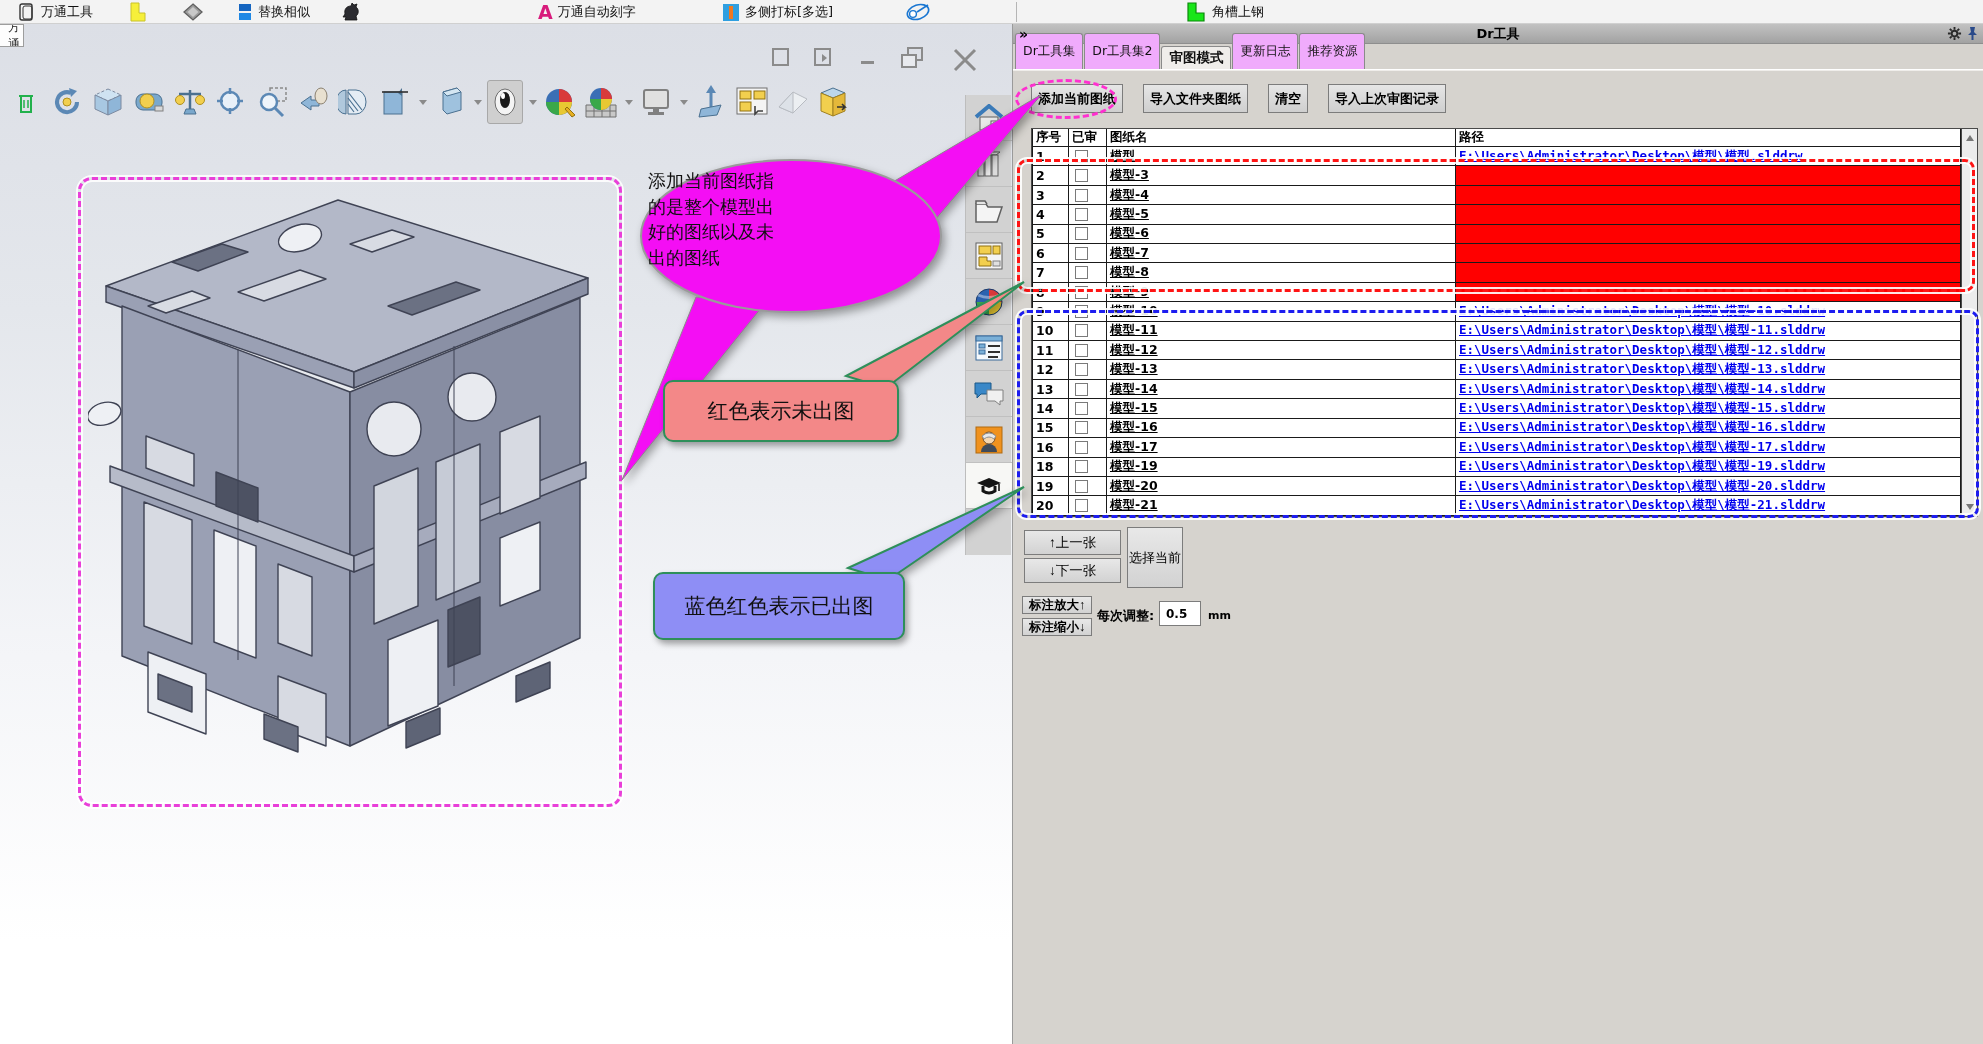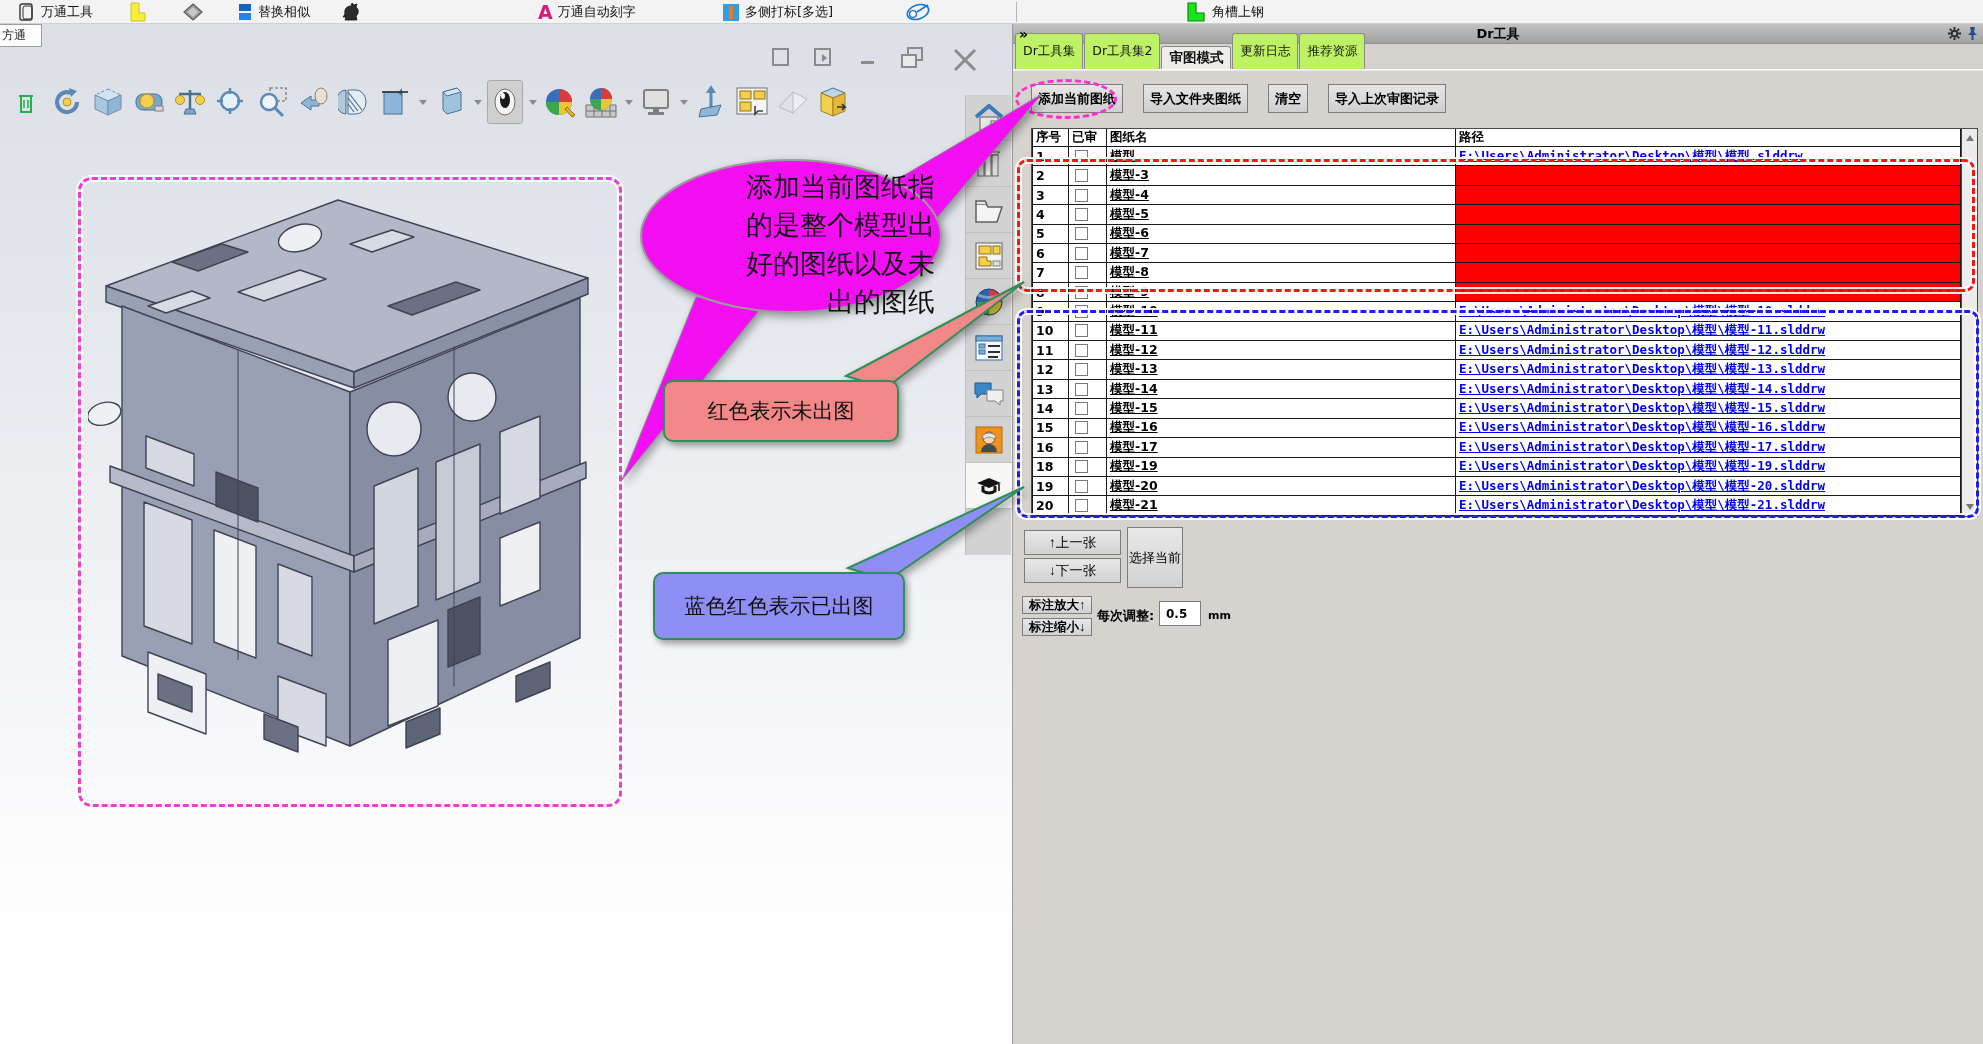--- a/index.html
+++ b/index.html
@@ -12,23 +12,23 @@
     background:#f3f3f3; border-bottom:1px solid #d0d0d0; z-index:5; }
   .tb-item { position:absolute; top:0; height:24px; display:flex; align-items:center; gap:5px;
     font-size:13px; color:#111; }
   .tb-label { white-space:nowrap; }
   .tb-divider { position:absolute; top:2px; width:1px; height:20px; background:#b5b5b5; }
   .glyphA { font-weight:bold; font-size:19px; color:#d81b7c; line-height:20px; }
 
   
   .graphics { position:absolute; left:0; top:24px; width:1012px; height:1020px;
     background:linear-gradient(180deg,#dcdfe6 0%,#e4e7ec 28%,#f4f5f8 62%,#ffffff 90%); }
-  .doc-tab { position:absolute; left:0; top:0; width:42px; height:23px; background:#fdfdfd;
+  .doc-tab { position:absolute; left:0; top:0; width:24px; height:23px; background:#fdfdfd;
     border:1px solid #9d9d9d; border-left:none; font-size:12px; color:#222;
-    display:flex; align-items:center; justify-content:flex-start; padding-left:2px; overflow:hidden; }
+    display:flex; align-items:center; justify-content:flex-start; padding-left:8px; overflow:hidden; }
   .win-controls { position:absolute; left:770px; top:14px; width:235px; height:50px; }
   .wc { position:absolute; top:8px; }
 
   
   .headsup { position:absolute; left:8px; top:48px; height:60px; display:flex; align-items:center; gap:5px; }
   .hu-btn { width:36px; height:44px; display:flex; align-items:center; justify-content:center; border-radius:3px; }
   .hu-btn.pressed { background:#cfcfcf; border:1px solid #a8a8a8; }
   .hu-caret { width:0; height:0; border-left:4px solid transparent; border-right:4px solid transparent;
     border-top:5px solid #8a8a8a; margin-left:1px; }
 
@@ -51,21 +51,21 @@
   .panel-titlebar { position:absolute; left:0; top:0; width:100%; height:20px;
     background:linear-gradient(180deg,#c2c2c2,#a2a2a2); border-bottom:1px solid #8e8e8e;
     display:flex; align-items:center; font-size:13px; font-weight:bold; color:#000; }
   .panel-title { position:absolute; left:0; right:0; text-align:center; }
   .panel-collapse { margin-left:6px; font-size:14px; z-index:2; cursor:default; }
   .panel-tb-icons { position:absolute; right:4px; top:2px; display:flex; gap:4px; z-index:2; }
 
   .tabs { position:absolute; left:2px; top:22px; height:23px; display:flex; align-items:flex-end; }
   .tab { height:36px; padding:0 7px; font-size:12.5px; color:#111;
     border:1px solid #8a8a8a; border-bottom:none; border-radius:3px 3px 0 0;
-    background:#bef264; margin-right:1px; display:flex; align-items:center; }
+    background:#f0abfc; margin-right:1px; display:flex; align-items:center; }
   .tab.active { height:23px; background:#efedea; font-weight:bold; font-size:13.5px; }
   .tabpage-line { position:absolute; left:0; top:45px; width:100%; height:2px; background:#efedea; border-top:1px solid #fff; }
 
   .panel-buttons { position:absolute; left:18px; top:60px; display:flex; gap:20px; }
   .pbtn { height:29px; background:linear-gradient(180deg,#e6e6e6,#cfcfcf);
     border:1px solid #7c7c7c; font-size:13px; font-weight:bold; color:#000;
     padding:0 6px; display:flex; align-items:center; font-family:inherit; }
   .add-circle { position:absolute; left:2px; top:55px; width:102px; height:40px;
     border:3px dashed #ff2fd0; border-radius:50%; pointer-events:none; }
 
@@ -106,22 +106,22 @@
   .b-zout { left:9px; top:594px; width:70px; height:18px; font-size:12.5px; font-weight:bold; }
   .adj-label { position:absolute; left:84px; top:583px; font-size:13px; font-weight:bold; }
   .adj-input { position:absolute; left:146px; top:577px; width:42px; height:25px;
     border:1px solid #7c7c7c; background:#fff; font-size:12px; font-weight:bold; padding-left:6px;
     font-family:inherit; }
   .adj-unit { position:absolute; left:195px; top:585px; font-size:11px; font-weight:bold; }
 
   
   .callout-layer { position:absolute; left:0; top:0; width:1983px; height:1044px;
     pointer-events:none; z-index:60; }
-  .bubble-text { position:absolute; left:648px; top:168px; width:287px; text-align:right;
-    font-size:27px; line-height:1.42; color:#101010; white-space:pre-line; }
+  .bubble-text { position:absolute; left:648px; top:168px; width:287px; text-align:left;
+    font-size:18px; line-height:1.42; color:#101010; white-space:pre-line; }
   .note { position:absolute; border:2px solid #2e8f5a; border-radius:10px;
     display:flex; align-items:center; justify-content:center; font-size:21px; color:#101010;
     box-shadow:3px 4px 6px rgba(0,0,0,.35); }
   .note-red { left:663px; top:380px; width:236px; height:62px; background:#f38888; }
   .note-blue { left:653px; top:572px; width:252px; height:68px; background:#8e8ef5; }
 </style>
 </head>
 <body>
 
 <div class="top-toolbar">

